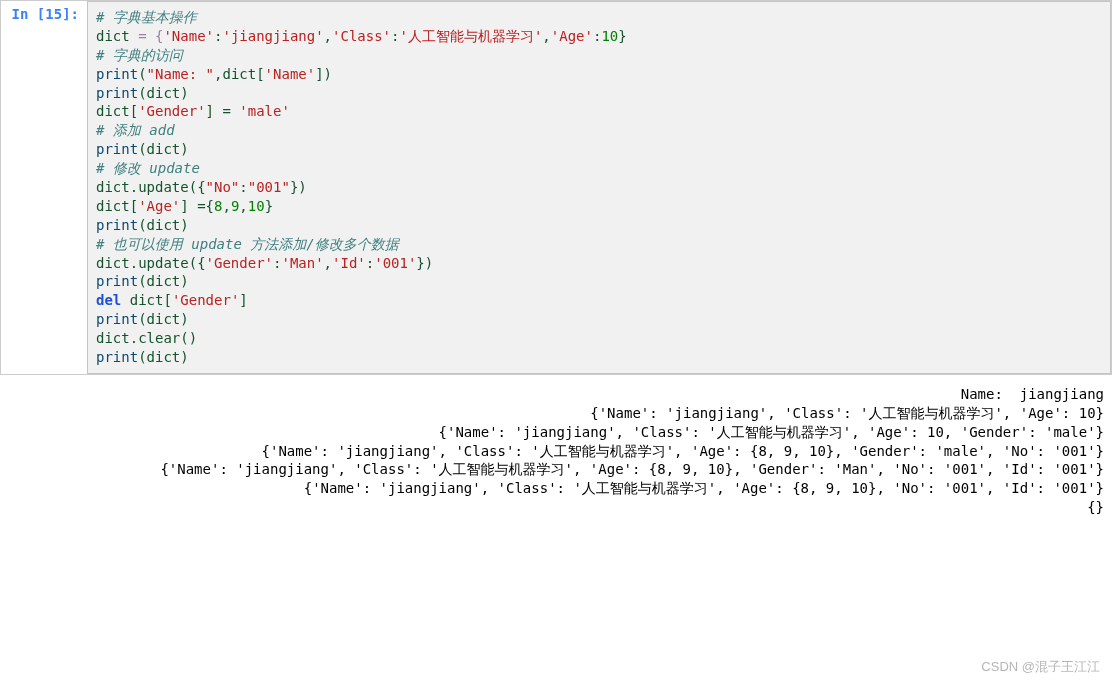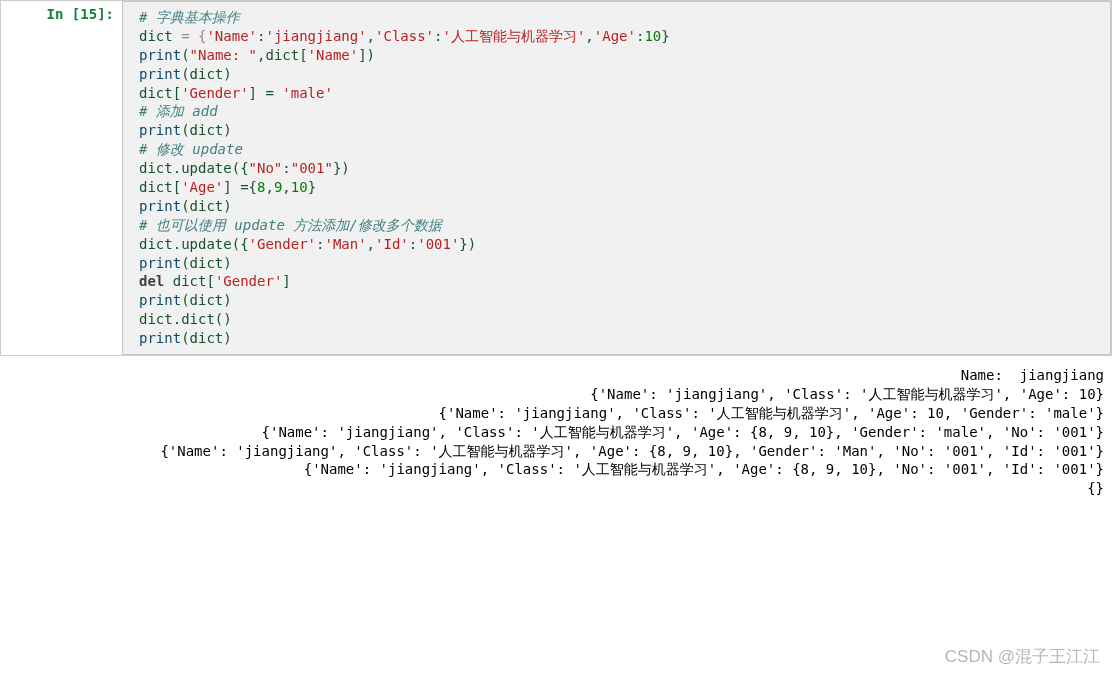--- a/index.html
+++ b/index.html
@@ -7,84 +7,85 @@
   font-family: Menlo, Consolas, "DejaVu Sans Mono", monospace;
   font-size: 14px;
   background: #fff;
   width: 1112px;
 }
 .cell {
   display: flex;
   border: 1px solid #ccc;
 }
 .prompt-col {
-  width: 121px;
+  width: 86px;
   padding: 5px 8px 5px 5px;
   text-align: right;
-  color: #15803d;
+  color: #3b82f6;
   font-weight: bold;
 }
 .code-area {
   flex: 1;
   background: #f1f1f1;
   border: 1px solid #c5c5c5;
-  padding: 6px 16px;
+  padding: 6px 8px;
   line-height: 1.35;
 }
 .output-cell {
   display: flex;
   text-align: right;
 }
 .output-area {
   flex: 1;
   padding: 10px 8px;
   line-height: 1.35;
   white-space: pre-wrap;
   word-break: break-all;
   font-family: Menlo, Consolas, "DejaVu Sans Mono", monospace;
 }
 .c-comment { color: #408080; font-style: italic; }
 .c-name { color: #14532d; }
 .c-op { color: #a080a0; }
 .c-str { color: #ba2121; }
 .c-num { color: #008000; }
 .c-builtin { color: #0c4a6e; }
-.c-kw { color: #404040; font-weight: bold; }
+.c-kw { color: #1d4ed8; font-weight: bold; }
 .watermark {
   position: fixed;
   right: 12px;
-  bottom: 16px;
+  bottom: 8px;
   color: rgba(120,120,120,0.55);
   font-family: sans-serif;
-  font-size: 17px;
+  font-size: 13px;
 }
 </style>
 </head>
 <body>
 
 <div class="cell">
   <div class="prompt-col">In [15]:</div>
   <div class="code-area">
 <div><span class="c-comment"># 字典基本操作</span></div>
 <div><span class="c-name">dict</span><span class="c-op"> = {</span><span class="c-str">'Name'</span><span class="c-name">:</span><span class="c-str">'jiangjiang'</span><span class="c-name">,</span><span class="c-str">'Class'</span><span class="c-name">:</span><span class="c-str">'人工智能与机器学习'</span><span class="c-name">,</span><span class="c-str">'Age'</span><span class="c-name">:</span><span class="c-num">10</span><span class="c-name">}</span></div>
+<div><span class="c-comment"># 字典的访问</span></div>
 <div><span class="c-builtin">print</span><span class="c-name">(</span><span class="c-str">"Name: "</span><span class="c-name">,dict[</span><span class="c-str">'Name'</span><span class="c-name">])</span></div>
 <div><span class="c-builtin">print</span><span class="c-name">(dict)</span></div>
 <div><span class="c-name">dict[</span><span class="c-str">'Gender'</span><span class="c-name">] = </span><span class="c-str">'male'</span></div>
 <div><span class="c-comment"># 添加 add</span></div>
 <div><span class="c-builtin">print</span><span class="c-name">(dict)</span></div>
 <div><span class="c-comment"># 修改 update</span></div>
 <div><span class="c-name">dict.update({</span><span class="c-str">"No"</span><span class="c-name">:</span><span class="c-str">"001"</span><span class="c-name">})</span></div>
 <div><span class="c-name">dict[</span><span class="c-str">'Age'</span><span class="c-name">] ={</span><span class="c-num">8</span><span class="c-name">,</span><span class="c-num">9</span><span class="c-name">,</span><span class="c-num">10</span><span class="c-name">}</span></div>
 <div><span class="c-builtin">print</span><span class="c-name">(dict)</span></div>
 <div><span class="c-comment"># 也可以使用 update 方法添加/修改多个数据</span></div>
 <div><span class="c-name">dict.update({</span><span class="c-str">'Gender'</span><span class="c-name">:</span><span class="c-str">'Man'</span><span class="c-name">,</span><span class="c-str">'Id'</span><span class="c-name">:</span><span class="c-str">'001'</span><span class="c-name">})</span></div>
 <div><span class="c-builtin">print</span><span class="c-name">(dict)</span></div>
 <div><span class="c-kw">del</span><span class="c-name"> dict[</span><span class="c-str">'Gender'</span><span class="c-name">]</span></div>
 <div><span class="c-builtin">print</span><span class="c-name">(dict)</span></div>
-<div><span class="c-name">dict.dict()</span></div>
+<div><span class="c-name">dict.clear()</span></div>
 <div><span class="c-builtin">print</span><span class="c-name">(dict)</span></div>
   </div>
 </div>
 
 <div class="output-cell">
   <div class="prompt-col"></div>
   <div class="output-area">Name:  jiangjiang
 {'Name': 'jiangjiang', 'Class': '人工智能与机器学习', 'Age': 10}
 {'Name': 'jiangjiang', 'Class': '人工智能与机器学习', 'Age': 10, 'Gender': 'male'}
 {'Name': 'jiangjiang', 'Class': '人工智能与机器学习', 'Age': {8, 9, 10}, 'Gender': 'male', 'No': '001'}

